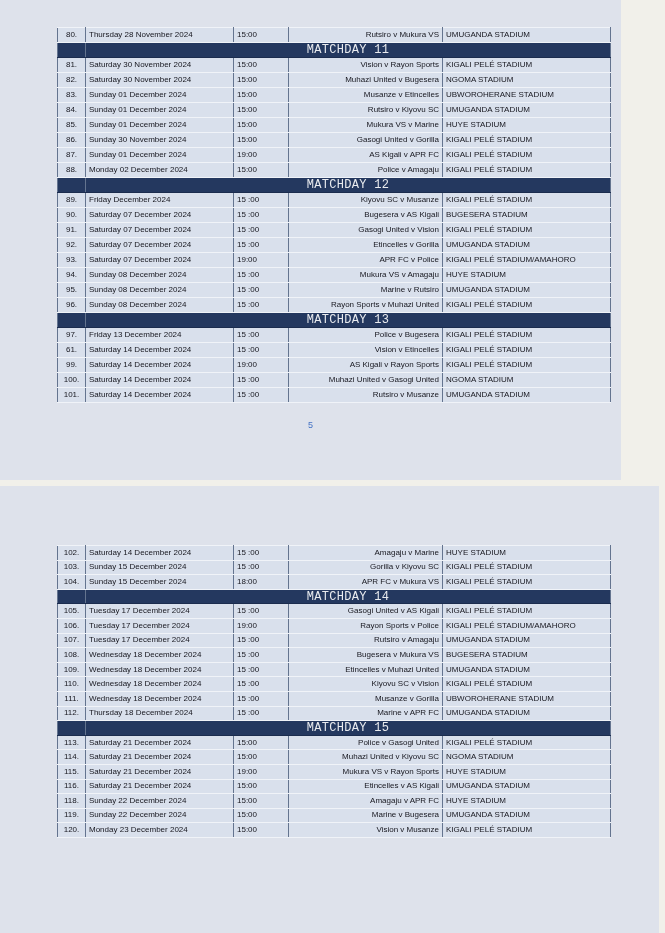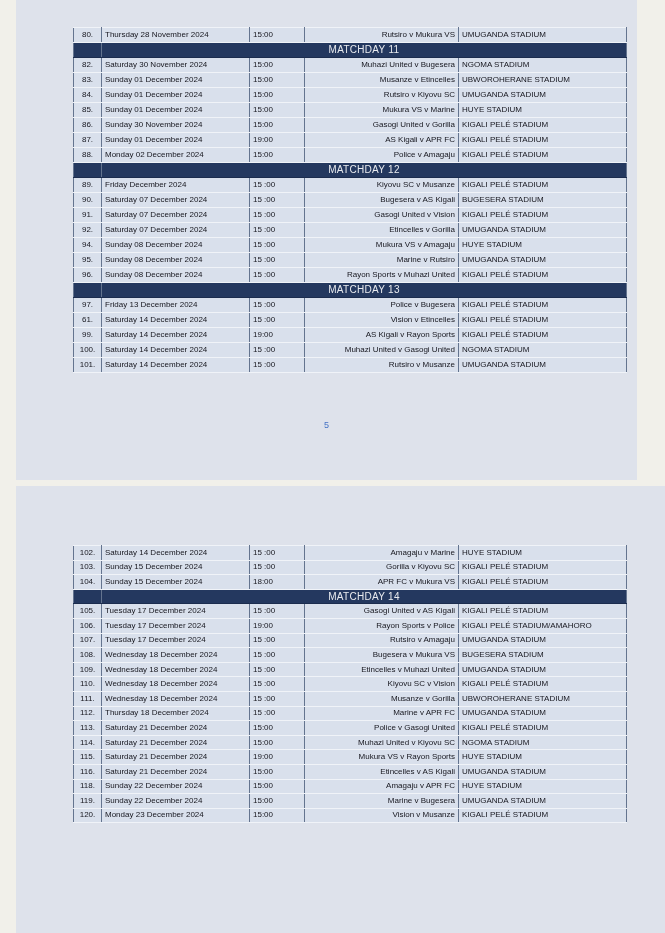--- a/index.html
+++ b/index.html
@@ -9,21 +9,21 @@
   body {
     width: 665px;
     height: 933px;
     background: #f1f0ea; 
     position: relative;
     overflow: hidden;
     font-family: "Liberation Sans", sans-serif;
   }
   .page {
     position: absolute;
-    left: 16px;
+    left: 0;
     width: 621px;
     background: #dee2eb;
   }
   .page-1 { top: 0; height: 480px; }
   .page-2 { top: 486px; height: 447px; padding-left: 38px; }
 
   table.fixtures {
     position: absolute;
     left: 57px;
     width: 553px;
@@ -55,22 +55,23 @@
   td.c-time  { }
   td.c-match { text-align: right; }
   td.c-venue { text-align: left; }
 
   tr.matchday td {
     background: #24385f;
     color: #e9ebef;
     text-align: center;
     border-top: 1px solid #1b2c4e;
     border-bottom: 1px solid #1b2c4e;
-    font-size: 10px;
+    font-size: 12px;
     letter-spacing: 0.3px;
+    font-family: Liberation Mono, monospace;
   }
   tr.matchday td.md-label {
     border-left: 1px solid #090d17; 
   }
 
   .page-num {
     position: absolute;
     left: 0;
     right: 0;
     top: 420px;
@@ -97,20 +98,27 @@
           <td class="c-date">Thursday 28 November 2024</td>
           <td class="c-time">15:00</td>
           <td class="c-match">Rutsiro v Mukura VS</td>
           <td class="c-venue">UMUGANDA STADIUM</td>
         </tr>
         <tr class="matchday">
           <td class="c-no"></td>
           <td colspan="4" class="md-label">MATCHDAY 11</td>
         </tr>
         <tr>
+          <td class="c-no">81.</td>
+          <td class="c-date">Saturday 30 November 2024</td>
+          <td class="c-time">15:00</td>
+          <td class="c-match">Vision v Rayon Sports</td>
+          <td class="c-venue">KIGALI PELÉ STADIUM</td>
+        </tr>
+        <tr>
           <td class="c-no">82.</td>
           <td class="c-date">Saturday 30 November 2024</td>
           <td class="c-time">15:00</td>
           <td class="c-match">Muhazi United v Bugesera</td>
           <td class="c-venue">NGOMA STADIUM</td>
         </tr>
         <tr>
           <td class="c-no">83.</td>
           <td class="c-date">Sunday 01 December 2024</td>
           <td class="c-time">15:00</td>
@@ -176,20 +184,27 @@
           <td class="c-time">15 :00</td>
           <td class="c-match">Gasogi United v Vision</td>
           <td class="c-venue">KIGALI PELÉ STADIUM</td>
         </tr>
         <tr>
           <td class="c-no">92.</td>
           <td class="c-date">Saturday 07 December 2024</td>
           <td class="c-time">15 :00</td>
           <td class="c-match">Etincelles v Gorilla</td>
           <td class="c-venue">UMUGANDA STADIUM</td>
+        </tr>
+        <tr>
+          <td class="c-no">93.</td>
+          <td class="c-date">Saturday 07 December 2024</td>
+          <td class="c-time">19:00</td>
+          <td class="c-match">APR FC v Police</td>
+          <td class="c-venue">KIGALI PELÉ STADIUM/AMAHORO</td>
         </tr>
         <tr>
           <td class="c-no">94.</td>
           <td class="c-date">Sunday 08 December 2024</td>
           <td class="c-time">15 :00</td>
           <td class="c-match">Mukura VS v Amagaju</td>
           <td class="c-venue">HUYE STADIUM</td>
         </tr>
         <tr>
           <td class="c-no">95.</td>
@@ -333,20 +348,24 @@
           <td class="c-match">Musanze v Gorilla</td>
           <td class="c-venue">UBWOROHERANE STADIUM</td>
         </tr>
         <tr>
           <td class="c-no">112.</td>
           <td class="c-date">Thursday 18 December 2024</td>
           <td class="c-time">15 :00</td>
           <td class="c-match">Marine v APR FC</td>
           <td class="c-venue">UMUGANDA STADIUM</td>
         </tr>
+        <tr class="matchday">
+          <td class="c-no"></td>
+          <td colspan="4" class="md-label">MATCHDAY 15</td>
+        </tr>
         <tr>
           <td class="c-no">113.</td>
           <td class="c-date">Saturday 21 December 2024</td>
           <td class="c-time">15:00</td>
           <td class="c-match">Police v Gasogi United</td>
           <td class="c-venue">KIGALI PELÉ STADIUM</td>
         </tr>
         <tr>
           <td class="c-no">114.</td>
           <td class="c-date">Saturday 21 December 2024</td>

